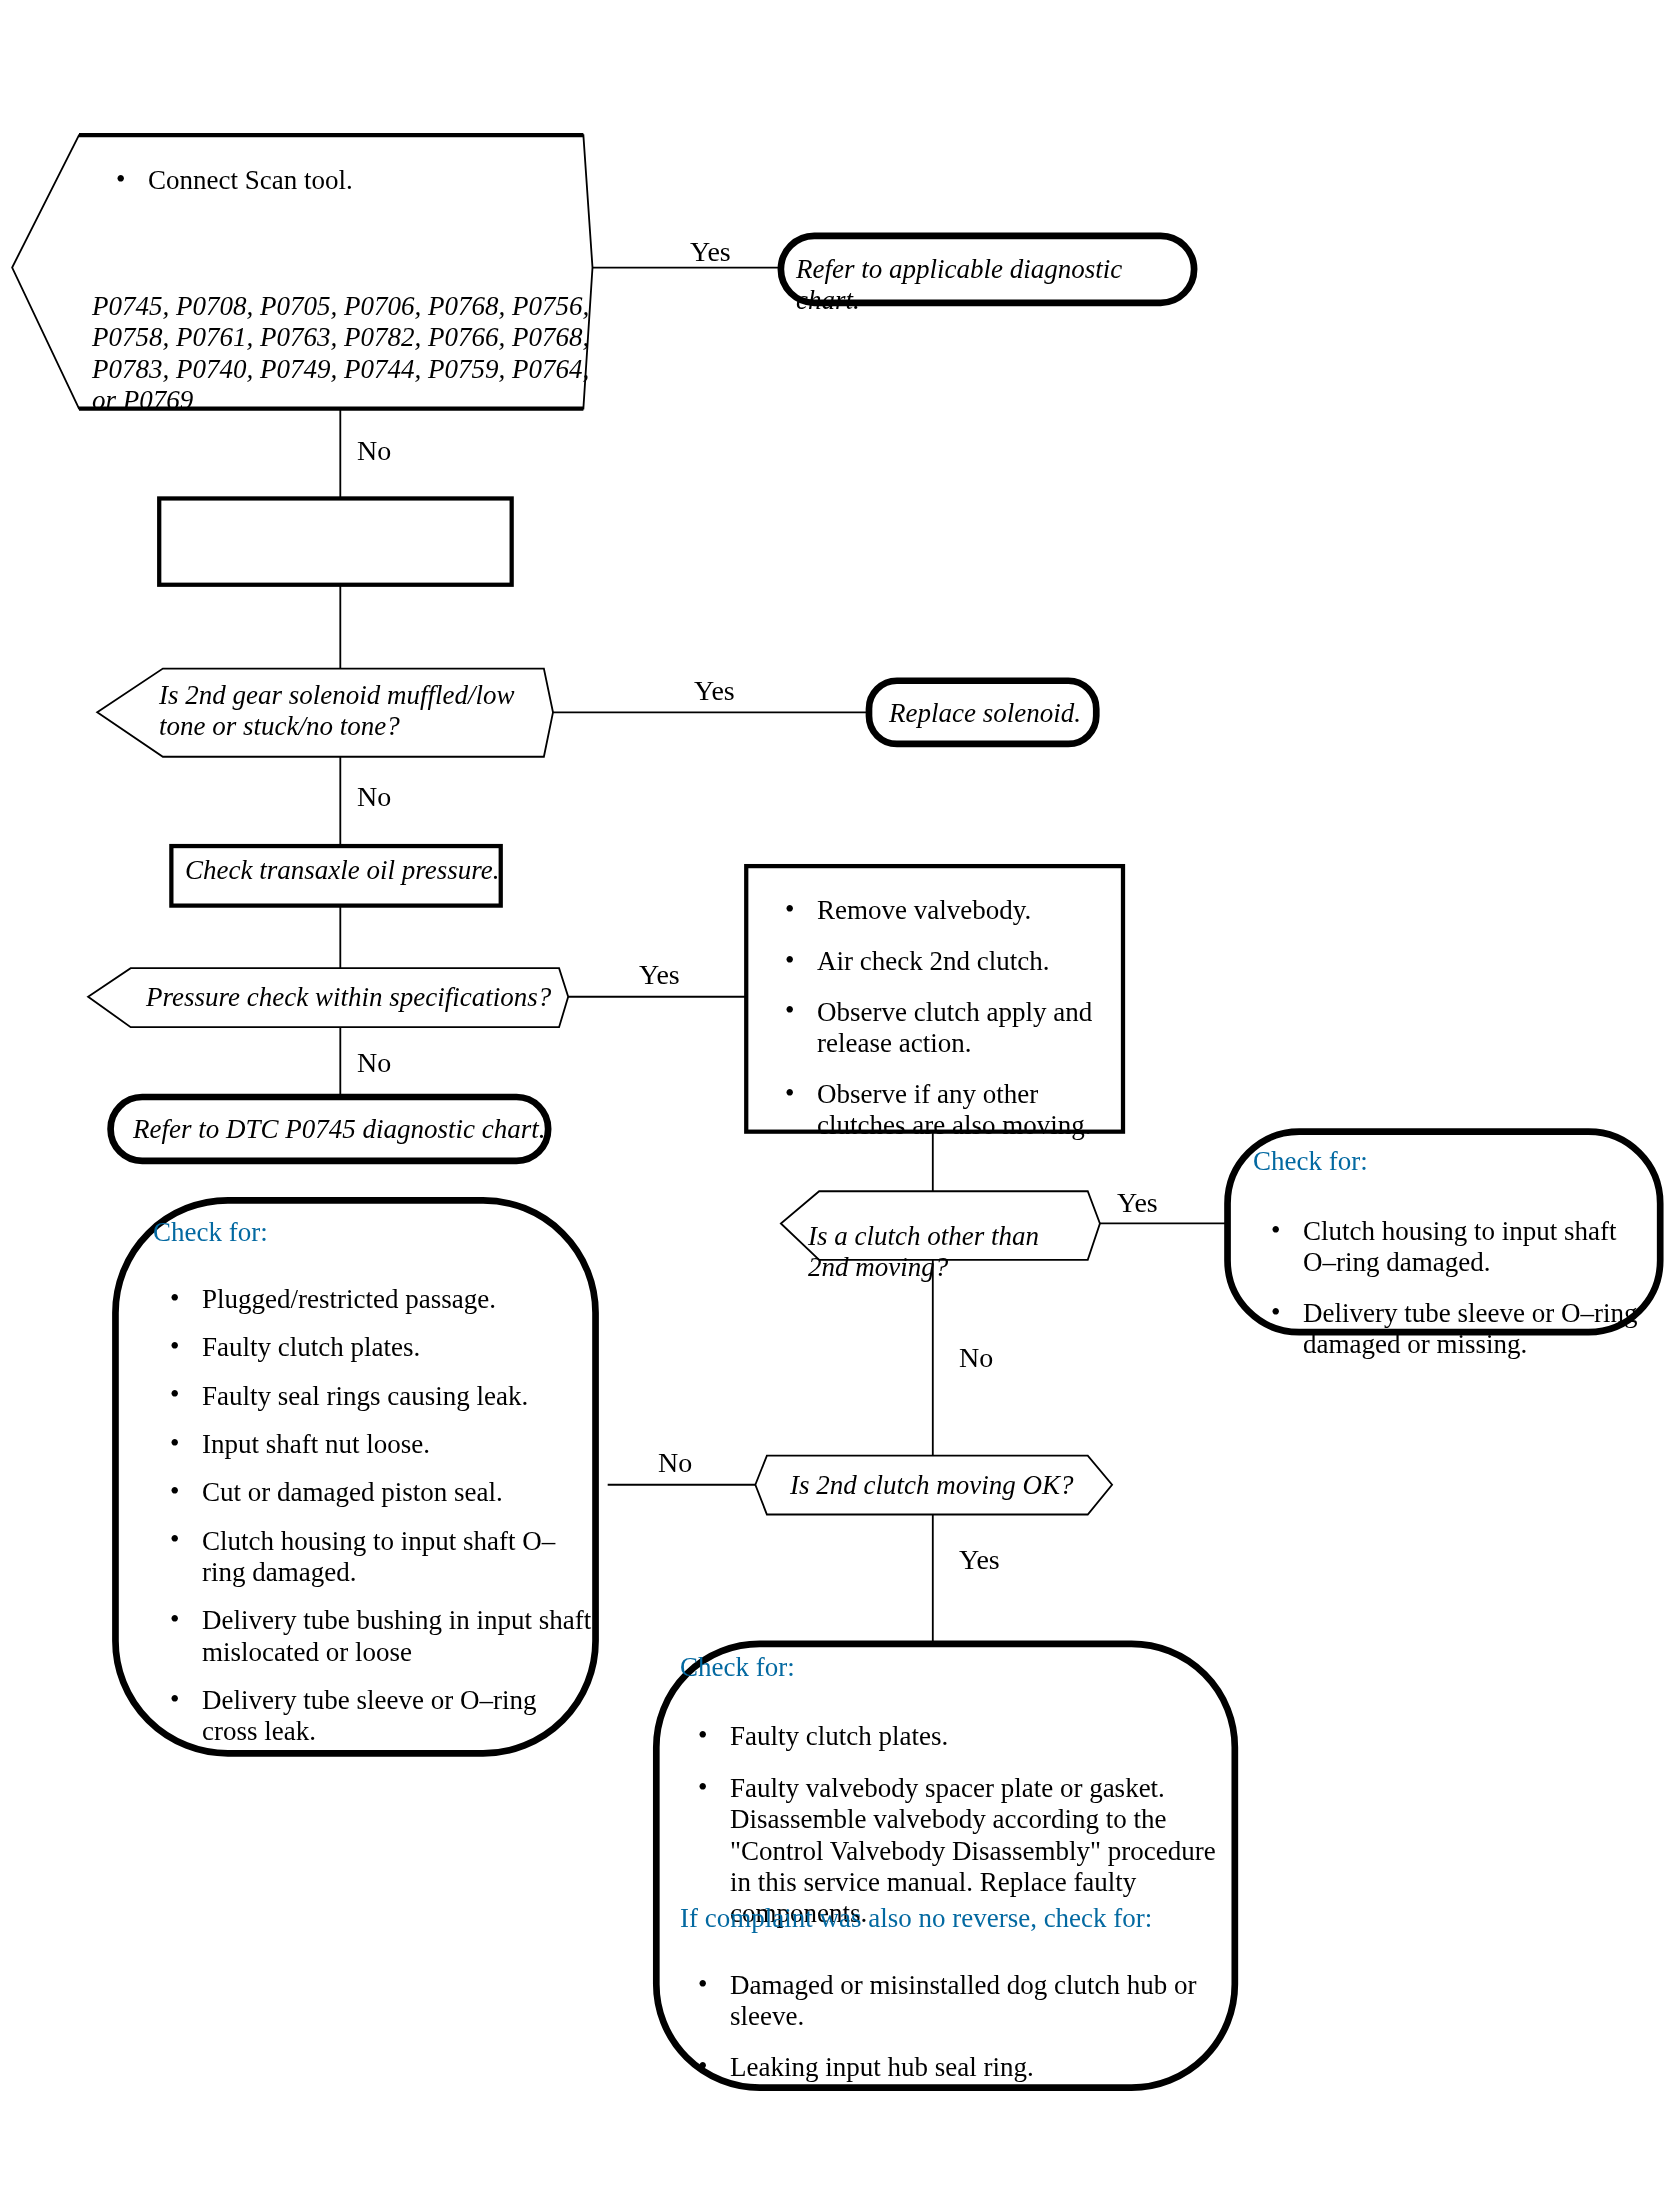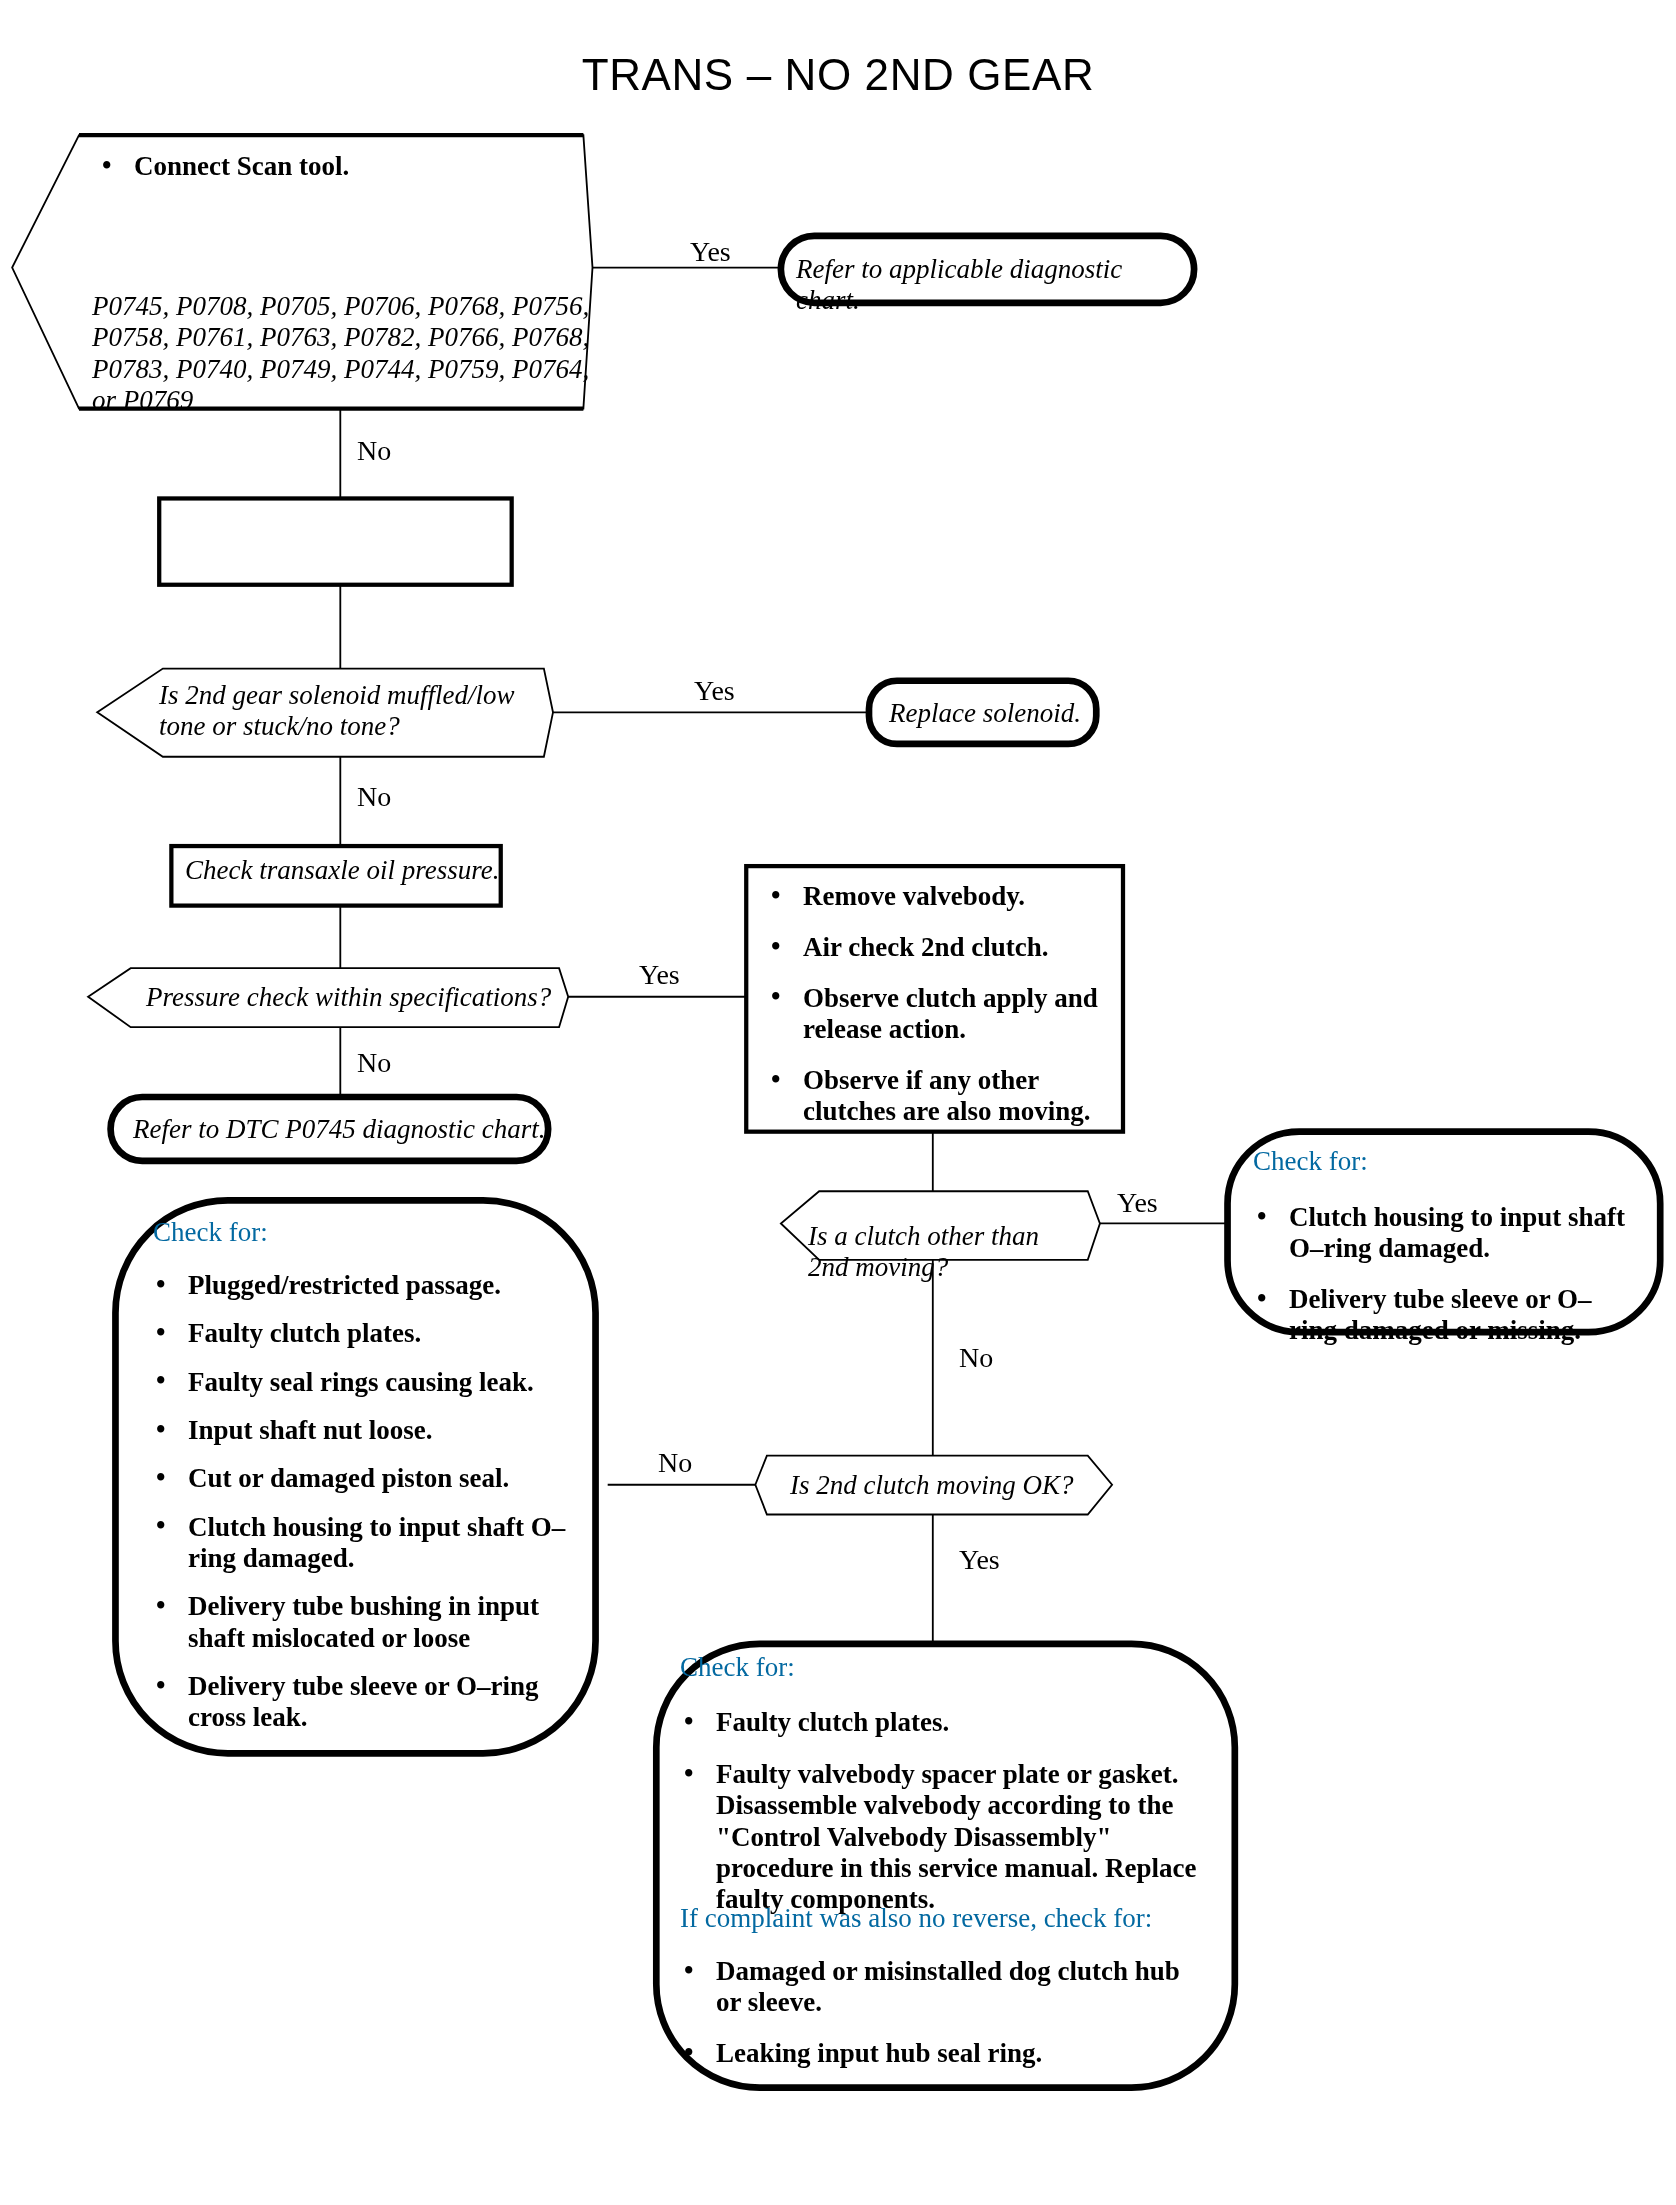--- a/index.html
+++ b/index.html
@@ -43,24 +43,23 @@
     letter-spacing: 0.6px;
     text-align: center;
     width: 100%;
     left: 0;
   }
   .body-txt { font-size: 27px; font-style: italic; }
   .edge-label { font-size: 28px; }
 
   .bullet-list {
     position: absolute;
-    margin: 0;
+    margin: 14px;
     padding: 0;
     list-style: none;
-    font-weight: bold;
   }
   .bullet-list li {
     position: relative;
     padding-left: 43px;
     font-size: 27px;
     line-height: 1.16;
     color: #000;
   }
   .bullet-list li::before {
     content: "\2022";
@@ -133,21 +132,20 @@
 
     <rect class="shape-fill stroke-thick" x="2020" y="1862" width="712" height="330" rx="118" ry="118"></rect>
 
     <polygon class="shape-fill stroke-thin" points="1262,2395 1790,2395 1830,2443 1790,2492 1262,2492 1243,2443"></polygon>
 
     <rect class="shape-fill stroke-thick" x="190" y="1975" width="790" height="910" rx="185" ry="185"></rect>
 
     <rect class="shape-fill stroke-thick" x="1080" y="2705" width="952" height="730" rx="170" ry="170"></rect>
   </svg>
 
-  <div class="txt page-title" style="top:49px;">TRANS – NO 2ND GEAR</div>
 
   <ul class="bullet-list" style="left:91px; top:151px; width:480px;">
     <li>Connect Scan tool.</li>
   </ul>
   <div class="txt body-txt" style="left:92px; top:291px; width:498px;">P0745, P0708, P0705, P0706, P0768, P0756,
 P0758, P0761, P0763, P0782, P0766, P0768,
 P0783, P0740, P0749, P0744, P0759, P0764,
 or P0769</div>
 
   <div class="txt edge-label" style="left:690px; top:236px;">Yes</div>

